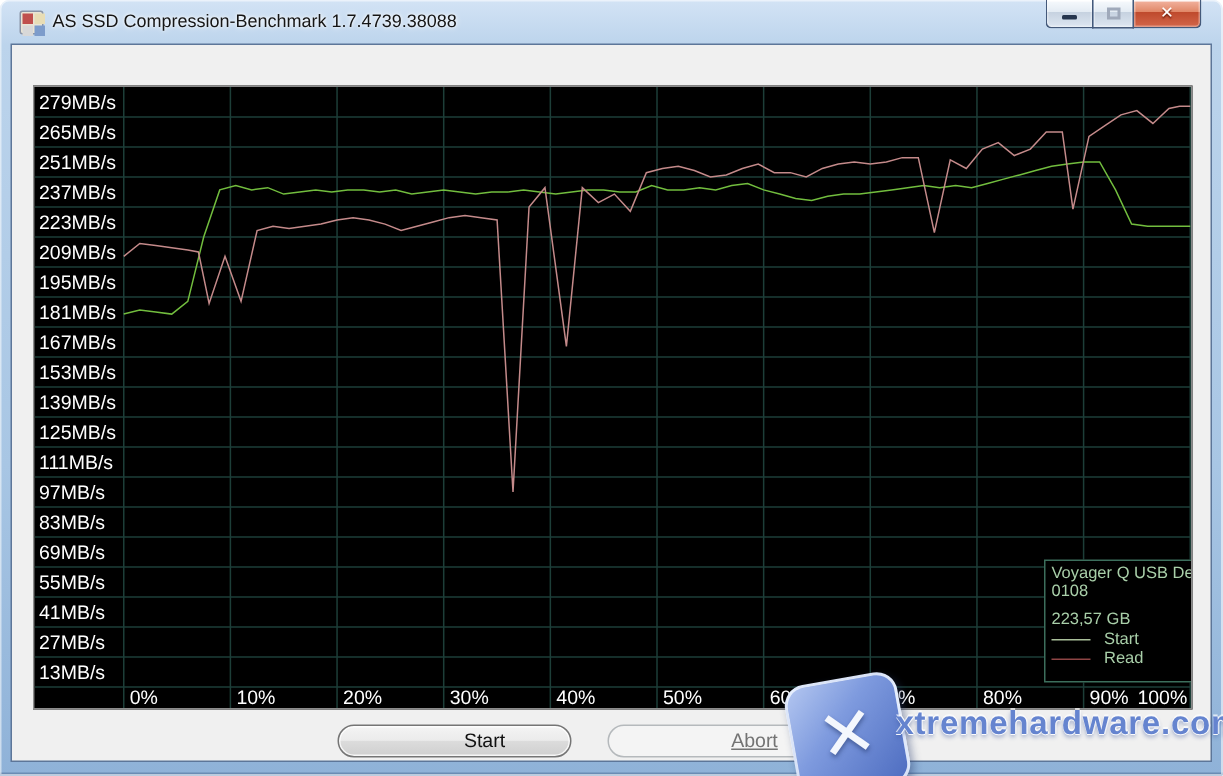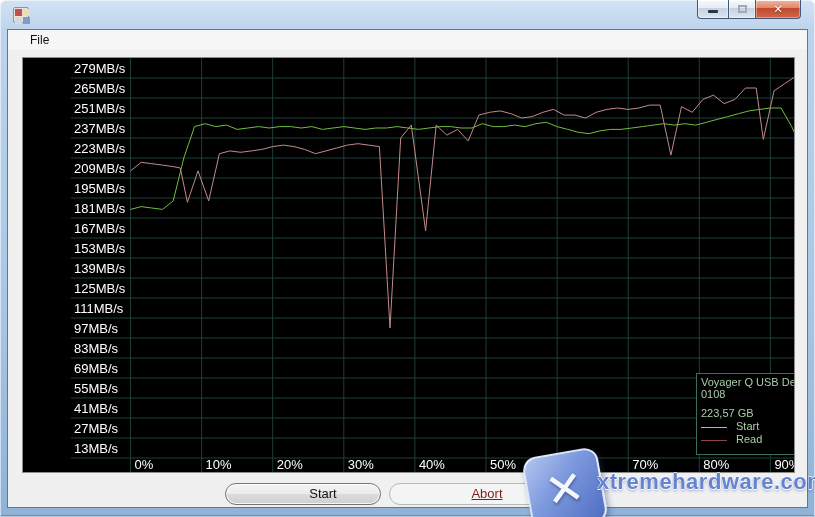--- a/index.html
+++ b/index.html
@@ -31,37 +31,37 @@
   .close-glyph { display:block; text-align:center; line-height:18px; font-size:11px; font-weight:bold; color:#fff;
                  text-shadow:0 1px 1px #7a2413; }
   
   .client { position:absolute; left:8px; right:8px; top:30px; bottom:10px; background:#f0f0f0;
             box-shadow:0 0 0 1px #5d7699; }
   .menubar { position:absolute; left:0; top:0; right:0; height:21px; background:#f6f6f6;
              border-bottom:1px solid #ececec; font-size:12px; color:#111; }
   .menu-item { display:inline-block; padding:3px 9px; margin-left:13px; cursor:default; }
   
   .chart-panel { position:absolute; left:14px; top:27px; width:773px; height:416px; background:#000;
-                 border:1px solid #8c8c8c; overflow:hidden;padding-left:48px; }
+                 border:1px solid #8c8c8c; overflow:hidden; }
   svg { display:block; font-family:"Liberation Sans","DejaVu Sans",sans-serif; }
   
   .legend { position:absolute; left:673px; top:315px; width:126px; height:82px; background:#000;
             border:1px solid #3c6e5c; color:#a9cfa9; font-size:11px; line-height:12px;
             padding:2px 0 0 4px; white-space:nowrap; }
   .legend .cap { margin-top:7px; }
   .legend-row { margin-top:1px; height:12px; }
   .legend-row:first-of-type { margin-top:5px; }
   .swatch { display:inline-block; width:26px; height:1px; vertical-align:middle; margin-right:9px; }
   
   .btn { position:absolute; top:453px; width:156px; height:22px; font-size:13px;
          border-radius:11px; text-align:center; line-height:20px;padding-left:40px; }
   .btn-start { left:217px; color:#111; border:1px solid #757575;
          background:linear-gradient(#f4f4f4 0%,#ebebeb 48%,#dcdcdc 50%,#cfcfcf 100%);
          box-shadow:inset 0 0 0 1px rgba(255,255,255,.8); }
-  .btn-abort { left:381px; color:#7f1d1d; border:1px solid #b5b9bc; background:#f4f4f4;text-decoration:underline; }
+  .btn-abort { left:397px; color:#737373; border:1px solid #b5b9bc; background:#f4f4f4;text-decoration:underline; }
   
   .watermark { position:absolute; left:0; top:0; width:815px; height:517px; pointer-events:none; z-index:40; }
   .wm-logo { position:absolute; left:527px; top:452px; width:76px; height:76px; border-radius:14px;
              transform:rotate(-10deg);
              background:linear-gradient(135deg,#b3c6f0 0%,#7e9ade 40%,#4d6cc0 100%);
              border:2px solid rgba(240,246,255,.85); box-shadow:2px 3px 6px rgba(40,60,110,.45);
              color:#f4f7fd; font-size:46px; font-weight:bold; text-align:center; line-height:70px;
              text-shadow:0 2px 3px rgba(30,50,100,.5); }
   .wm-text { position:absolute; left:597px; top:469px; font-size:22px; font-weight:bold; letter-spacing:.5px;
              color:#6584cf; text-shadow:0 1px 0 rgba(255,255,255,.95), 0 -1px 0 rgba(255,255,255,.7),
@@ -72,37 +72,35 @@
 
 <div class="window">
 
   <div class="titlebar">
     <div class="app-icon">
         <i></i>
         <i></i>
         <i></i>
         <i></i>
       </div>
+    <div class="window-title">AS SSD Compression-Benchmark 1.7.4739.38088</div>
     <div class="window-buttons">
       <div class="win-btn min">
         <span class="min-glyph"></span>
       </div>
       <div class="win-btn max">
         <span class="max-glyph"></span>
       </div>
       <div class="win-btn close">
         <span class="close-glyph">✕</span>
       </div>
     </div>
   </div>
 
   <div class="client">
-    <div class="menubar">
-      <span class="menu-item">File</span>
-    </div>
 
     <div class="chart-panel">
       <svg id="chart-svg" width="771" height="414" viewBox="0 0 771 414">
           <rect x="0" y="0" width="771" height="414" fill="#000000"></rect>
           <g stroke="#1d3e38" stroke-width="1">
             <line x1="59.5" y1="0" x2="59.5" y2="414"></line>
             <line x1="130.6" y1="0" x2="130.6" y2="414"></line>
             <line x1="201.7" y1="0" x2="201.7" y2="414"></line>
             <line x1="272.8" y1="0" x2="272.8" y2="414"></line>
             <line x1="343.9" y1="0" x2="343.9" y2="414"></line>

